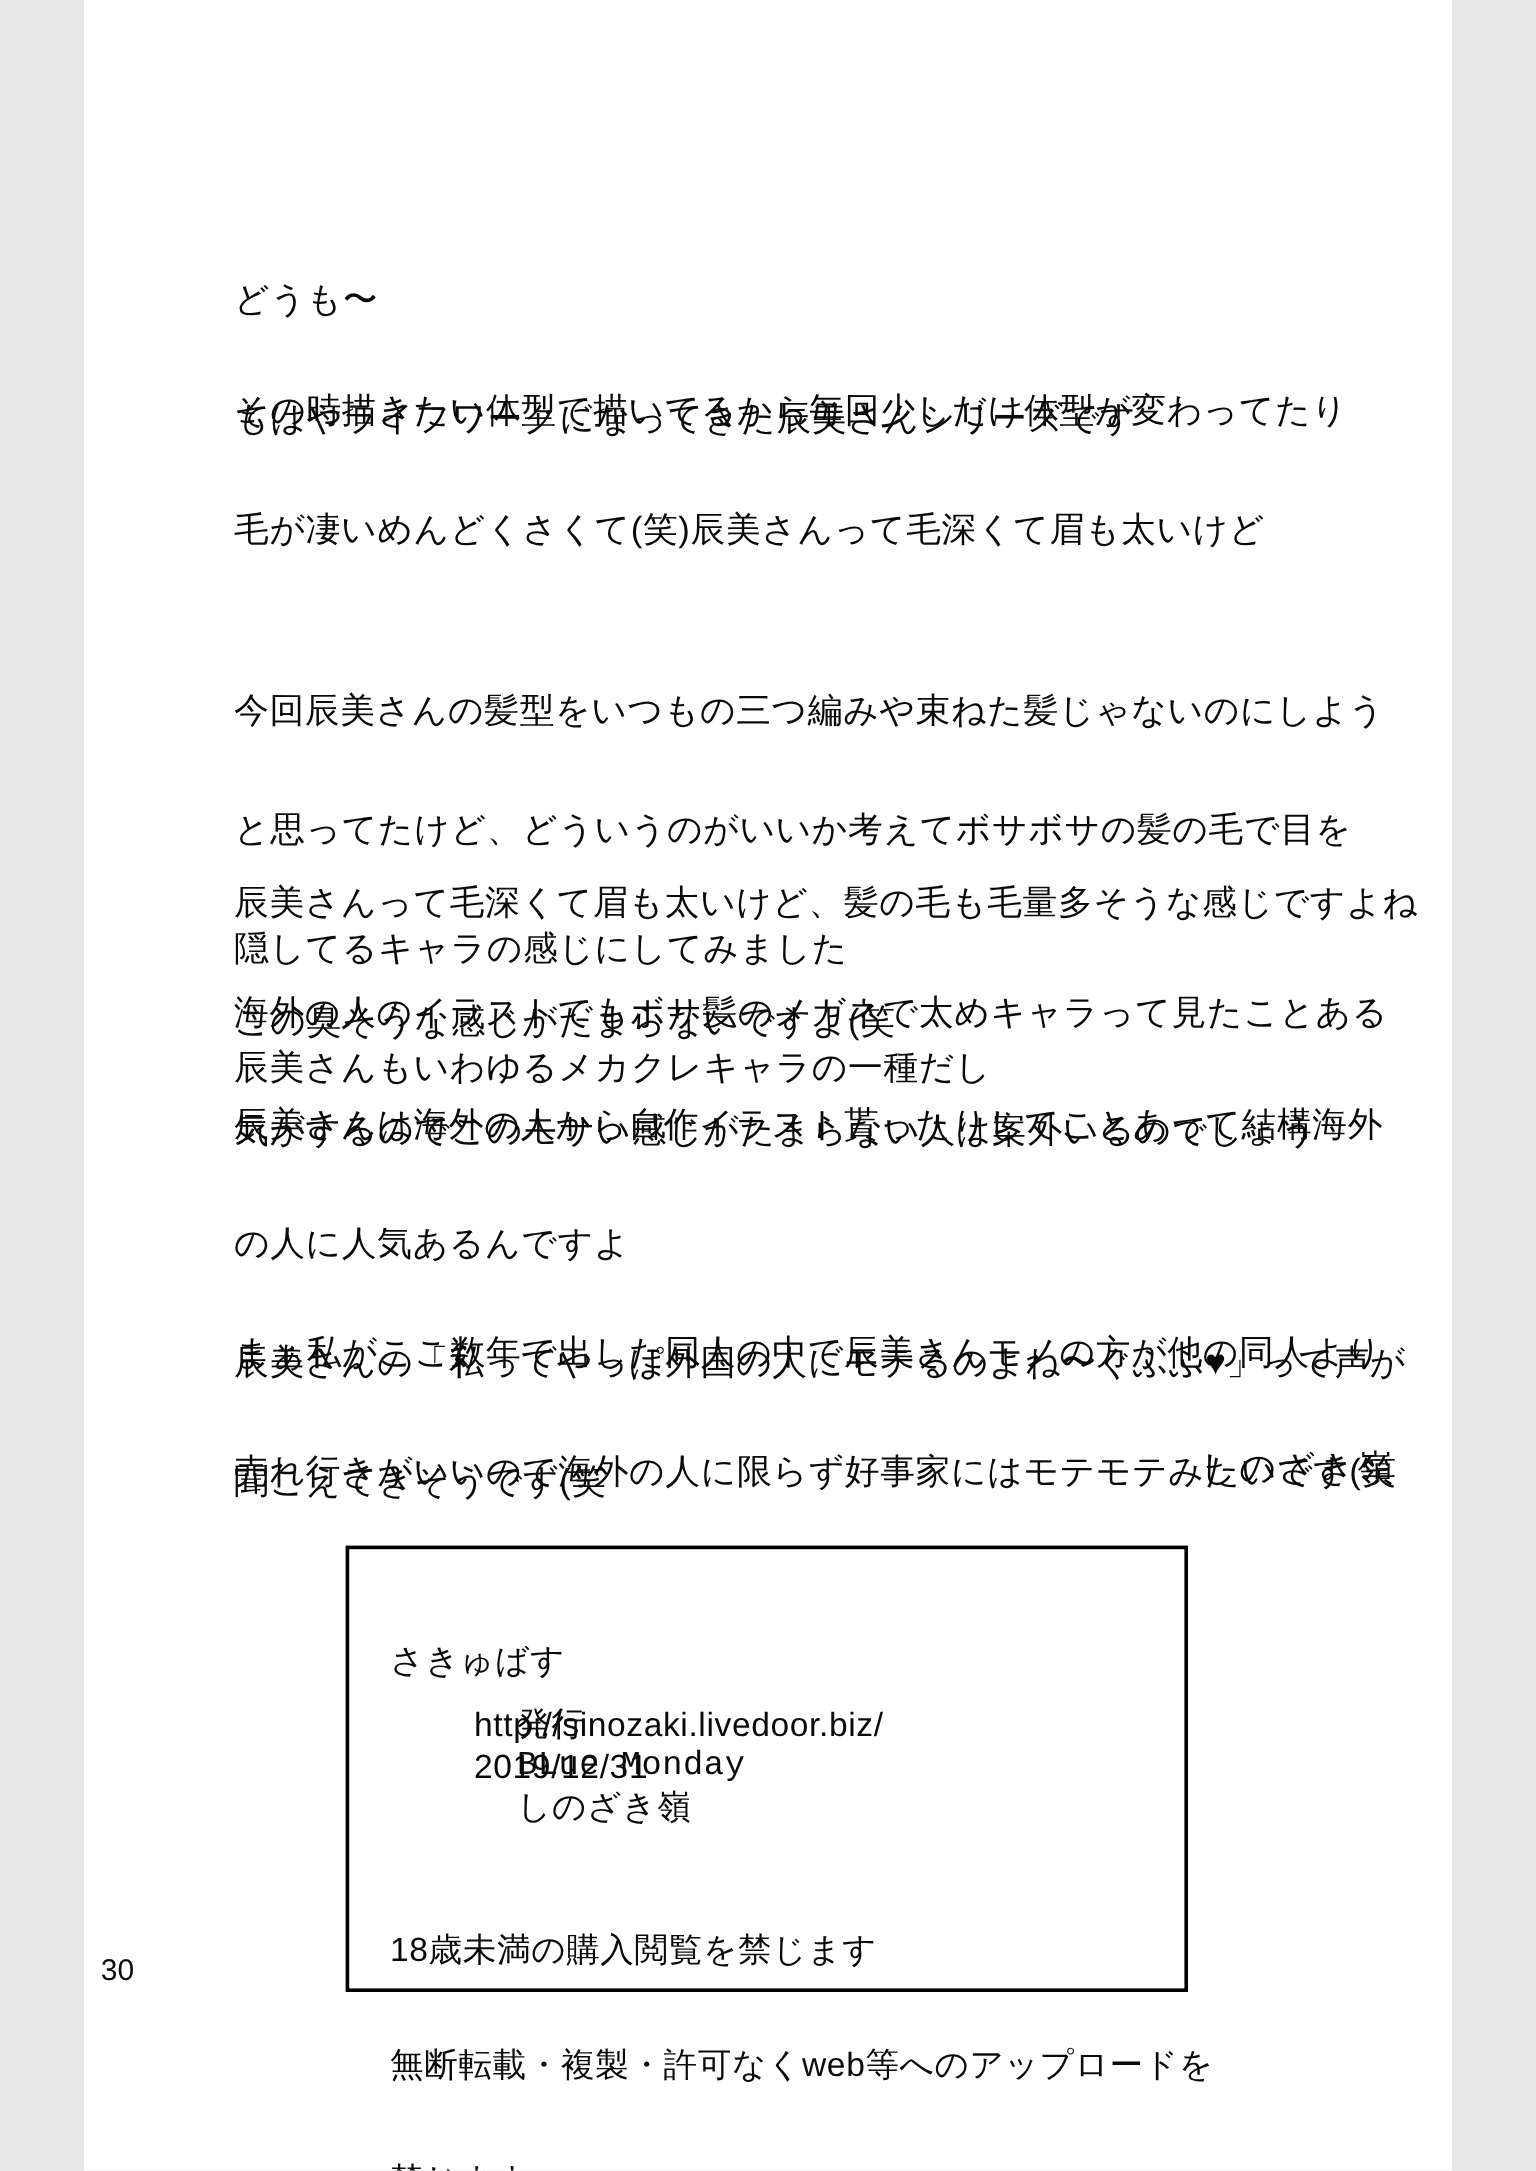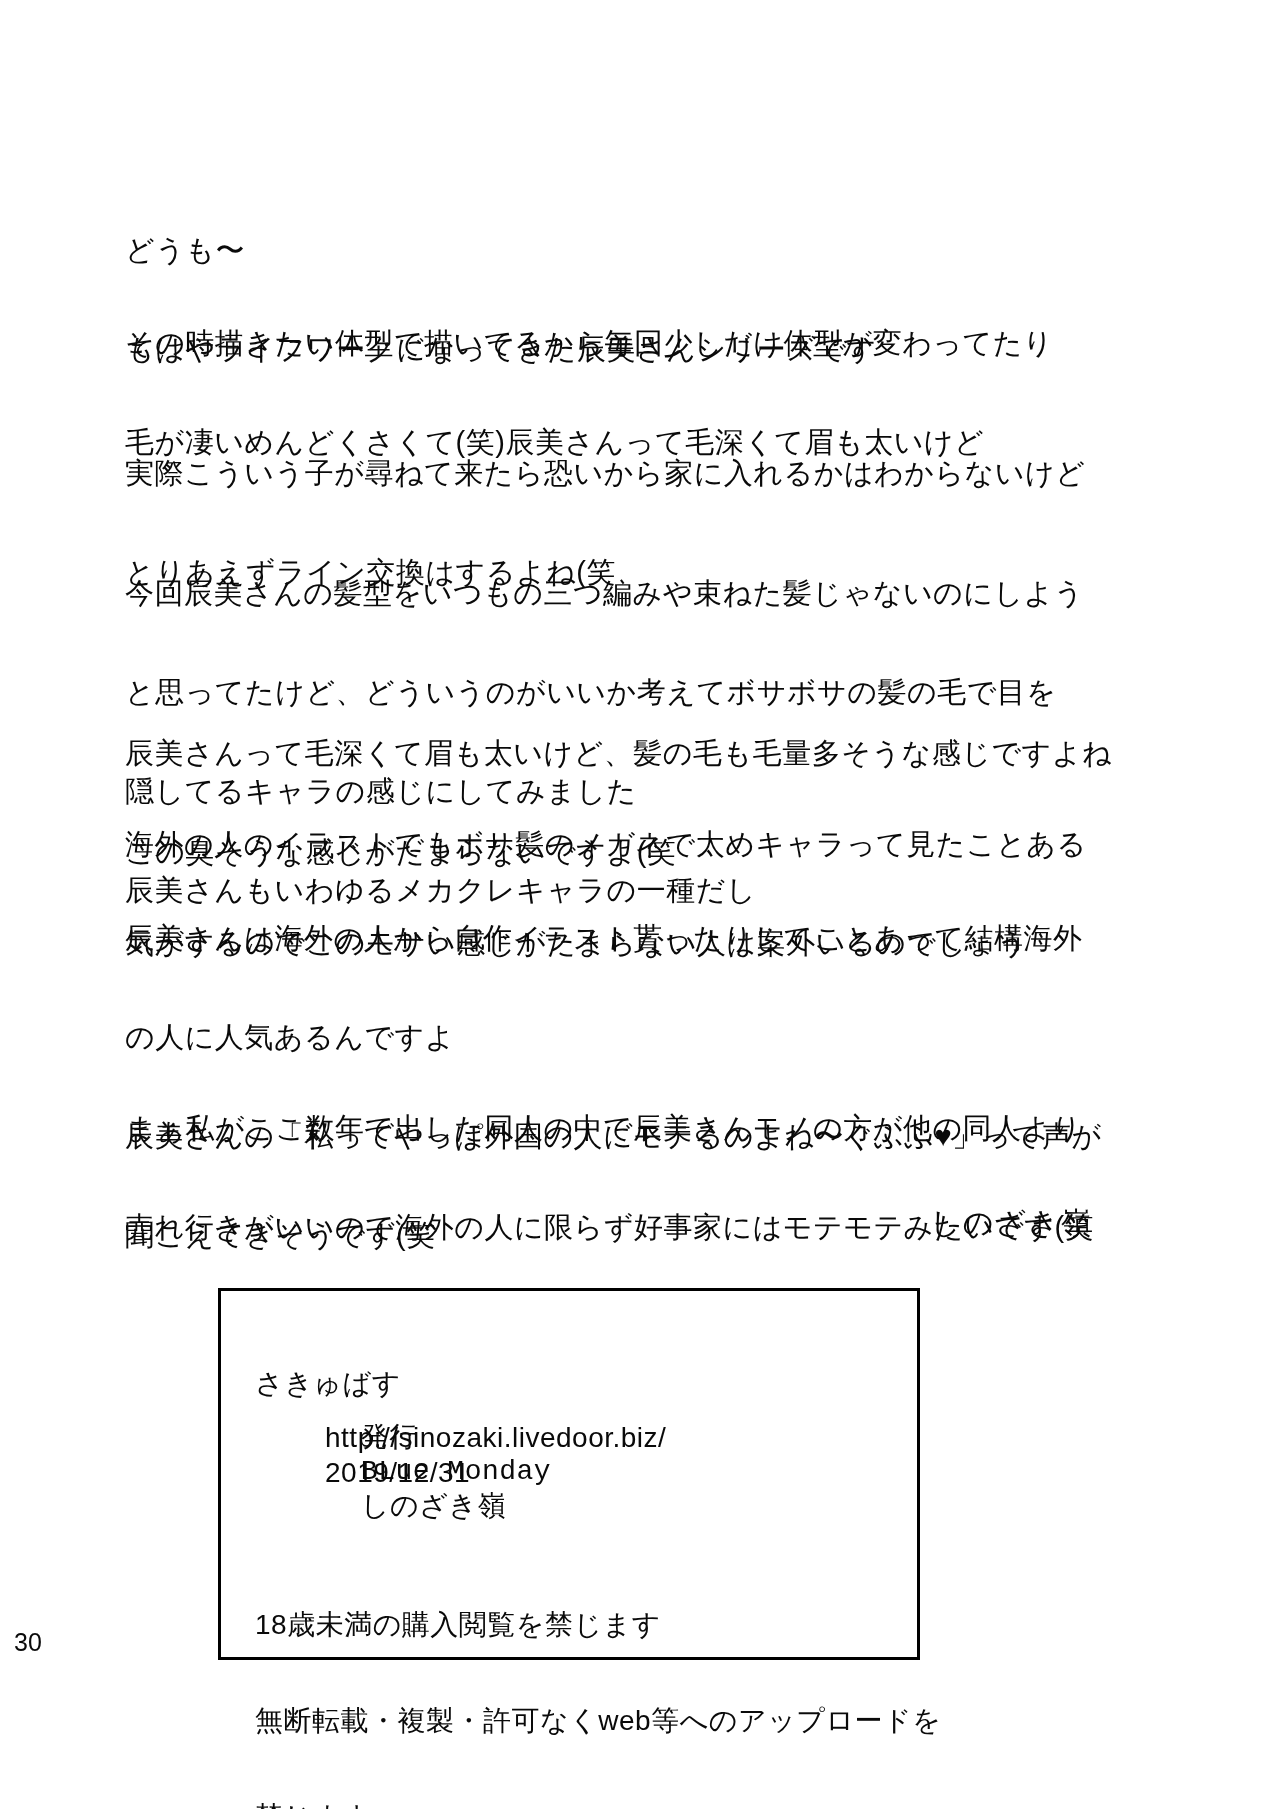--- a/index.html
+++ b/index.html
@@ -2,21 +2,21 @@
 <html><head>
 <meta charset="utf-8">
 <style>
   html, body {
     margin: 0;
     padding: 0;
     background: #e8e8e8;
   }
   .page {
     position: relative;
-    width: 1280px;
+    width: 1140px;
     height: 1809px;
     margin: 0 auto;
     background: #ffffff;
     color: #0a0a0a;
     font-family: "Liberation Sans", sans-serif;
     overflow: hidden;
   }
   .para {
     position: absolute;
     left: 125px;
@@ -71,24 +71,20 @@
   <div class="para" style="top:168px">
     <span class="line">どうも〜</span>
     <span class="line">もはやライフワークになってきた辰美さんシリーズです</span>
   </div>
 
   <div class="para" style="top:261px">
     <span class="line">その時描きたい体型で描いてるから毎回少しだけ体型が変わってたり</span>
     <span class="line">毛が凄いめんどくさくて(笑)辰美さんって毛深くて眉も太いけど</span>
   </div>
 
-  <div class="para" style="top:391px">
-    <span class="line">実際こういう子が尋ねて来たら恐いから家に入れるかはわからないけど</span>
-    <span class="line">とりあえずライン交換はするよね(笑</span>
-  </div>
 
   <div class="para" style="top:511px">
     <span class="line">今回辰美さんの髪型をいつもの三つ編みや束ねた髪じゃないのにしよう</span>
     <span class="line">と思ってたけど、どういうのがいいか考えてボサボサの髪の毛で目を</span>
     <span class="line">隠してるキャラの感じにしてみました</span>
     <span class="line">辰美さんもいわゆるメカクレキャラの一種だし</span>
   </div>
 
   <div class="para" style="top:671px">
     <span class="line">辰美さんって毛深くて眉も太いけど、髪の毛も毛量多そうな感じですよね</span>

